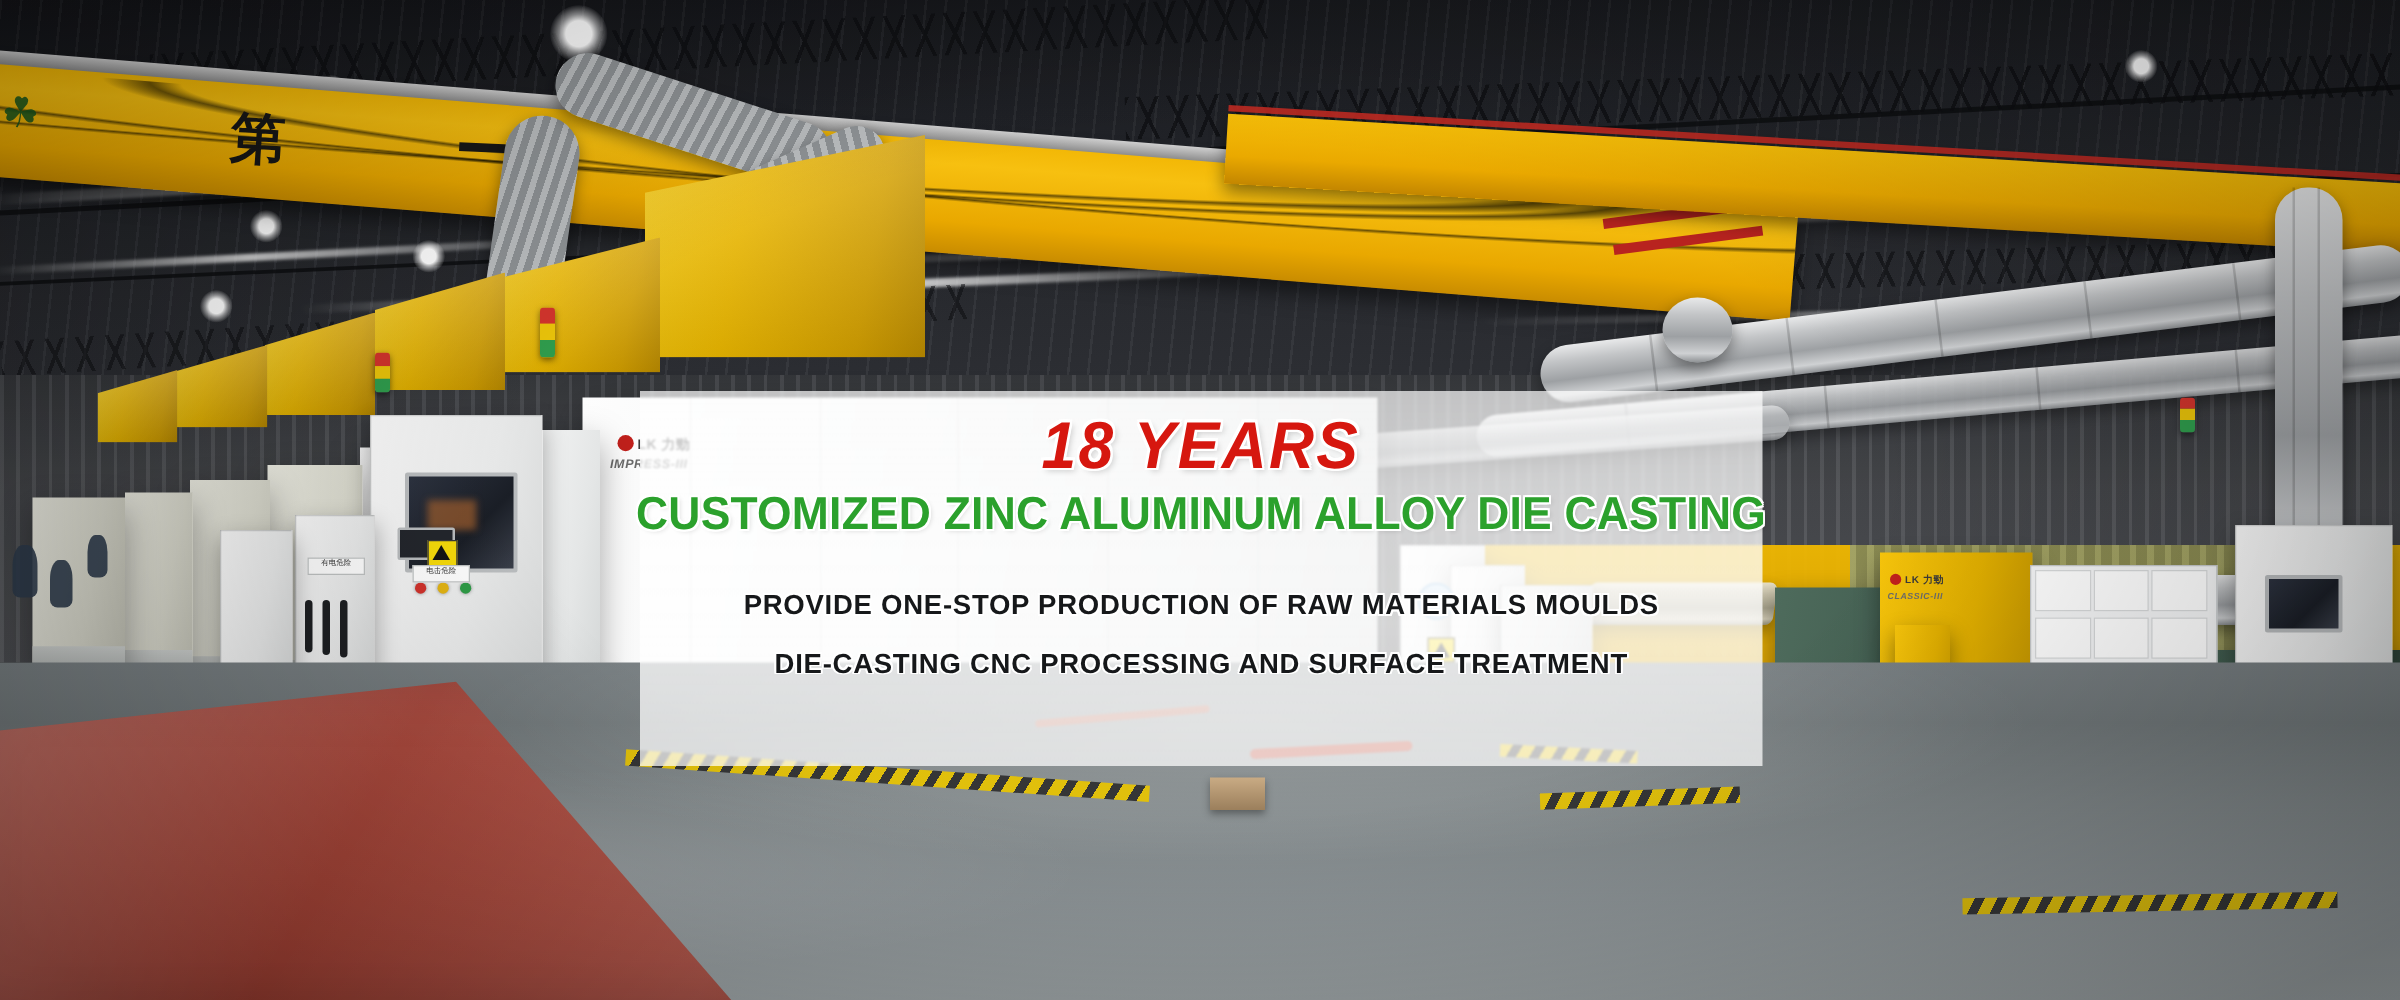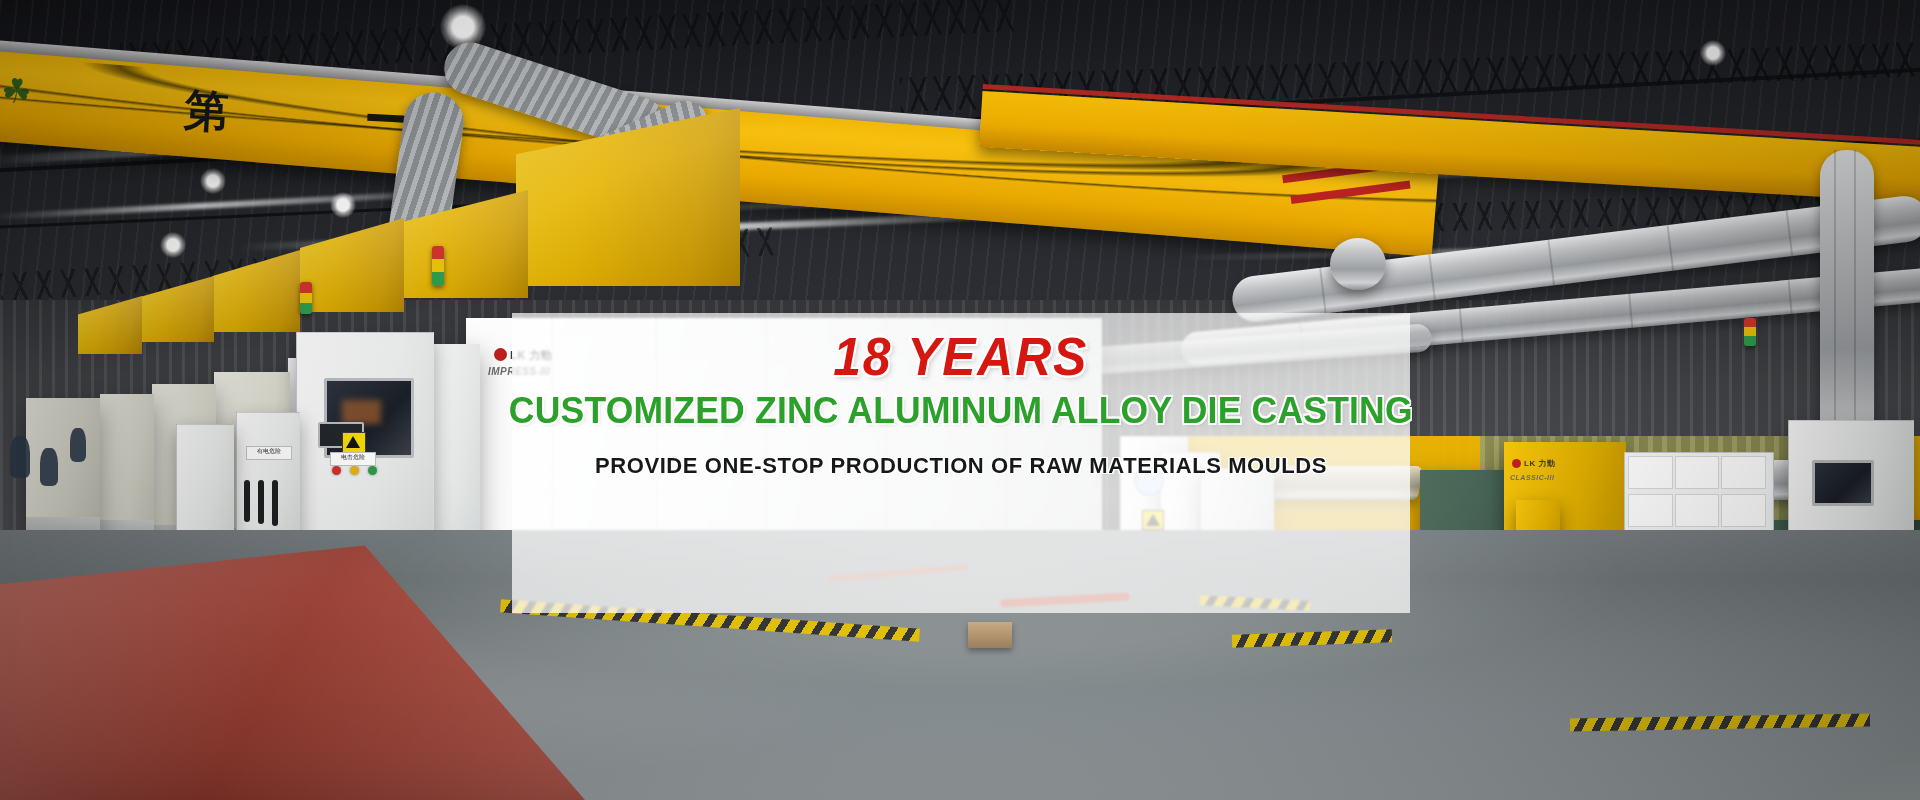--- a/index.html
+++ b/index.html
@@ -344,21 +344,21 @@
   .sub-line{
     font-family:"Liberation Sans",sans-serif;
     font-size:22px;font-weight:bold;
     letter-spacing:.6px;
     color:#16181a;
     text-shadow:
       1.4px 0 0 #fff,-1.4px 0 0 #fff,0 1.4px 0 #fff,0 -1.4px 0 #fff,
       1.4px 1.4px 0 #fff,-1.4px -1.4px 0 #fff,1.4px -1.4px 0 #fff,-1.4px 1.4px 0 #fff;
     line-height:1.2;white-space:nowrap;
   }
-  .sub-1{margin-top:22px;}
+  .sub-1{margin-top:40px;}
   .sub-2{margin-top:20px;}
 </style>
 </head>
 <body>
 
 <div id="stage">
 
   <div class="scene">
 
     <div class="roof"></div>
@@ -611,15 +611,16 @@
 
     <div class="vignette"></div>
   </div>
 
   <div class="overlay-panel"></div>
 
   <div class="copy">
     <div class="headline-years">18 YEARS</div>
     <div class="headline-main">CUSTOMIZED ZINC ALUMINUM ALLOY DIE CASTING</div>
     <div class="sub-line sub-1">PROVIDE ONE-STOP PRODUCTION OF RAW MATERIALS MOULDS</div>
+    <div class="sub-line sub-2">DIE-CASTING CNC PROCESSING AND SURFACE TREATMENT</div>
   </div>
 
 </div>
 
 </body></html>

